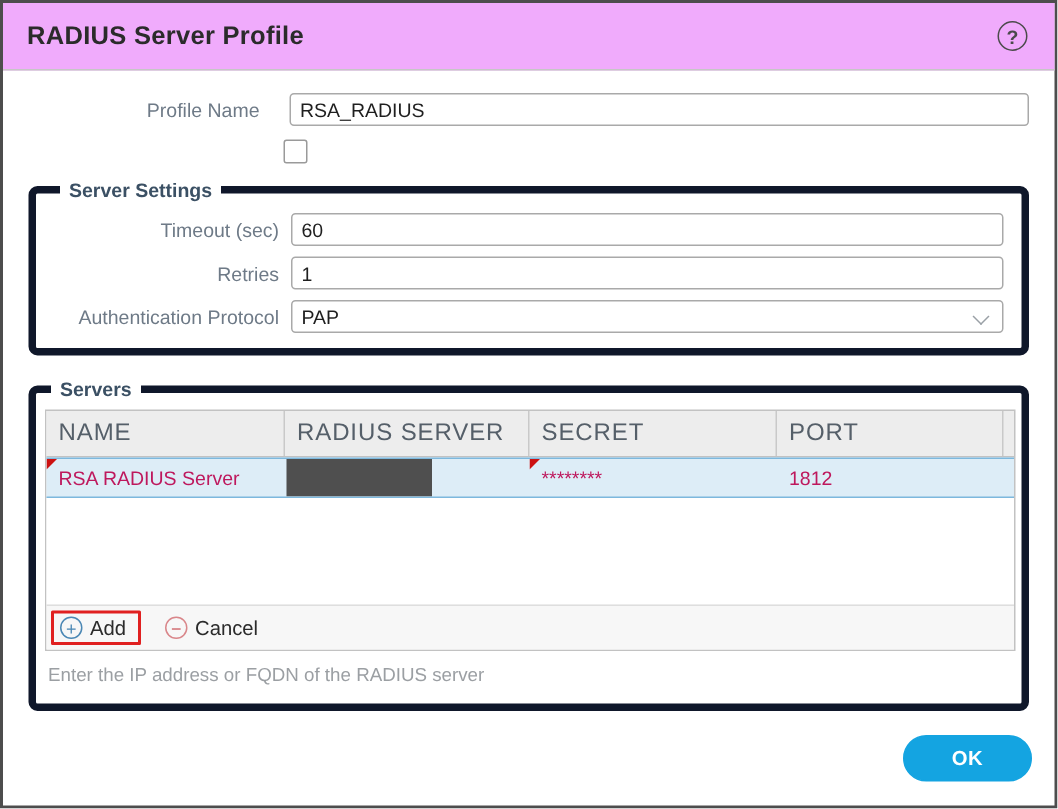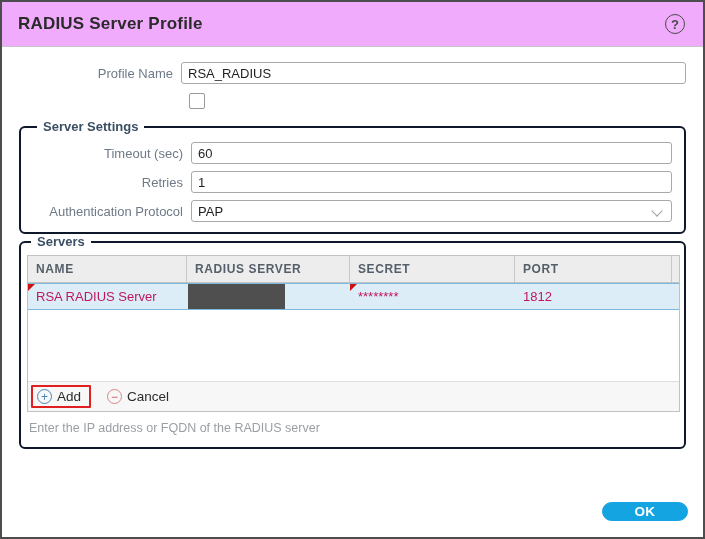--- a/index.html
+++ b/index.html
@@ -26,44 +26,44 @@
   .title { font-size: 17px; font-weight: 700; color: #2b2b2b; letter-spacing: .2px; }
   .help-btn {
     width: 20px; height: 20px; border-radius: 50%;
     border: 1.6px solid #4a4a4a; color: #4a4a4a;
     font-size: 13px; font-weight: 700;
     display: flex; align-items: center; justify-content: center;
     cursor: pointer; background: transparent;
   }
   
   .body { padding: 15px 17px 0 17px; }
-  .form-row { display: flex; align-items: center; margin-bottom: 9px; }
+  .form-row { display: flex; align-items: center; margin-bottom: 9px; gap: 12px; }
   .lbl {
     width: 162px; text-align: right; padding-right: 8px;
     font-size: 13px; color: #6e7a87; flex: none;
   }
   .txt {
     flex: 1; height: 22px;
     border: 1px solid #a9a9a9; border-radius: 3px;
     padding: 0 6px; font-size: 13px; color: #1f1f1f;
     font-family: "Liberation Sans", sans-serif;
     background: #fff; outline: none;
   }
   .chk-row { display: flex; align-items: center; margin: 0 0 10px 170px; }
   .chk {
     width: 16px; height: 16px; appearance: none;
     border: 1px solid #9a9a9a; border-radius: 2px; background: #fff;
     margin-right: 8px; cursor: pointer;
   }
   .chk-lbl { font-size: 13.5px; color: #2b2b2b; }
   
   fieldset {
-    border: 2px solid #0f172a; border-radius: 6px;
+    border: 5px solid #0f172a; border-radius: 6px;
     padding: 6px 12px 10px 12px;
-    margin-bottom: 0;
+    margin-bottom: 15px;
   }
   legend {
     font-size: 13px; font-weight: 700; color: #3b5064;
     padding: 0 6px; margin-left: 4px;
   }
   .fs-row { display: flex; align-items: center; margin-top: 7px; }
   .fs-row .lbl { width: 158px; }
   .select-wrap { flex: 1; position: relative; }
   .select-wrap .txt { width: 100%; padding-right: 26px; }
   .chevron {
@@ -76,21 +76,21 @@
     border-right: 1.6px solid #9aa0a6; border-bottom: 1.6px solid #9aa0a6;
     transform: rotate(45deg);
   }
   
   .tbl { border: 1px solid #c2c2c2; background: #fff; }
   .tbl-head {
     display: grid; grid-template-columns: 159px 163px 165px 1fr 7px;
     background: #ededed; border-bottom: 1px solid #c2c2c2;
   }
   .th {
-    padding: 6px 8px; font-size: 12px; font-weight: 700;
+    padding: 6px 8px; font-size: 16px; font-weight: 400;
     color: #555f69; letter-spacing: .6px;
     border-right: 1px solid #c9c9c9; white-space: nowrap; overflow: hidden;
     cursor: pointer;
   }
   .th.gutter { border-right: none; padding: 0; cursor: default; }
   .tbl-row {
     display: grid; grid-template-columns: 159px 163px 165px 1fr;
     background: #ddedf7;
     border-top: 1px solid #7db8dd; border-bottom: 1px solid #7db8dd;
     height: 27px; cursor: pointer;
@@ -130,21 +130,21 @@
   }
   .circle-icon.add { border: 1.4px solid #4a87b4; color: #4a87b4; }
   .circle-icon.del { border: 1.4px solid #d9868a; color: #cc5a60; }
   .hint { font-size: 12.5px; color: #9b9fa3; margin: 9px 0 2px 2px; }
   
   .footer {
     position: absolute; right: 15px; bottom: 16px;
     display: flex; gap: 9px;
   }
   .btn {
-    height: 19px; border-radius: 16px; font-size: 13.5px;
+    height: 31px; border-radius: 16px; font-size: 13.5px;
     font-family: "Liberation Sans", sans-serif;
     display: flex; align-items: center; justify-content: center;
     cursor: pointer;
   }
   .btn-ok {
     width: 86px; background: #14a4e1; border: 1px solid #14a4e1;
     color: #ffffff; font-weight: 700; letter-spacing: .3px;
   }
   .btn-cancel {
     width: 90px; background: #ffffff; border: 1px solid #d2d2d2;

